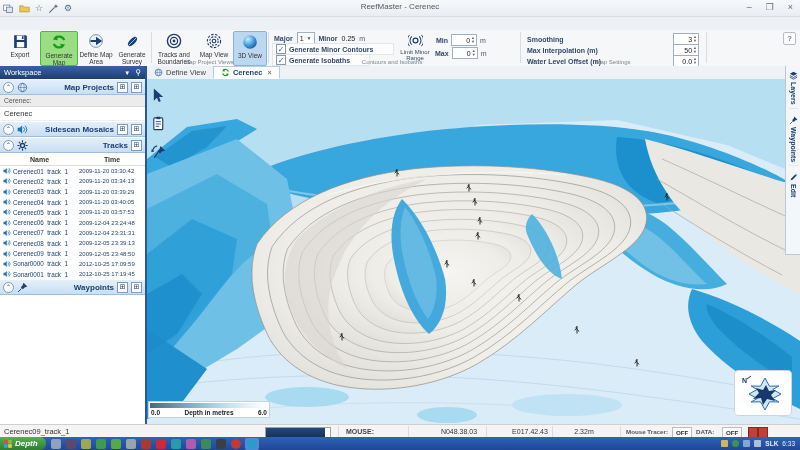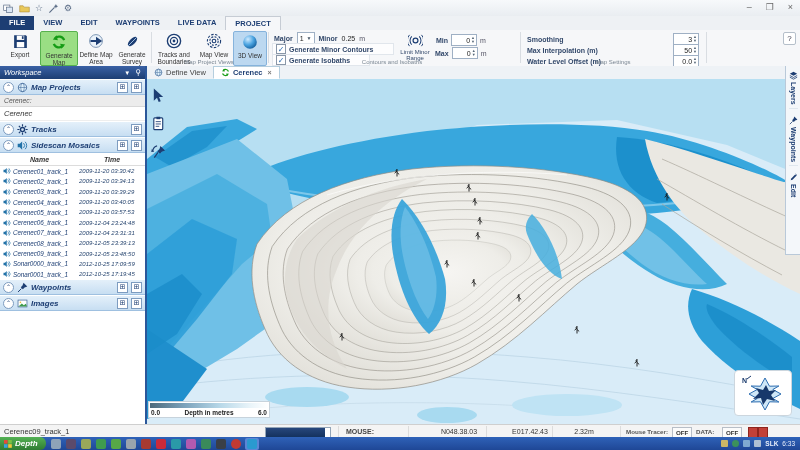--- a/index.html
+++ b/index.html
@@ -36,27 +36,27 @@
   .spinbox{display:inline-flex;align-items:center;background:#fff;border:1px solid #9fb0c4;height:10px;min-width:22px;justify-content:flex-end;font-size:7px;padding:0 1px;color:#222;}
   .spinner{display:inline-flex;flex-direction:column;font-size:4px;line-height:4px;color:#567;margin-left:1px;}
   .chk{width:8px;height:8px;background:#fff;border:1px solid #8a97a8;display:inline-flex;align-items:center;justify-content:center;
        color:#2b6cb0;font-size:8px;font-weight:bold;margin-right:3px;}
   .ckrow{position:absolute;height:10px;display:flex;align-items:center;font-weight:bold;color:#33496b;font-size:7px;
          background:#fdfdfe;border:1px solid #e1e6ec;padding:0 3px;}
   #help-btn{right:4px;top:32px;width:11px;height:11px;border:1px solid #b5bfca;background:#fff;color:#445;
             font-size:8px;text-align:center;line-height:11px;border-radius:2px;}
 
   
-  #workspace{left:0;top:66px;width:145px;height:358px;background:#fff;border-right:2px solid #2b579a;font-style:italic;}
+  #workspace{left:0;top:66px;width:145px;height:358px;background:#fff;border-right:2px solid #2b579a;}
   #ws-title{height:13px;background:linear-gradient(#3a61a5,#1d3e73);color:#fff;font-size:7.5px;
             display:flex;align-items:center;padding:0 4px;}
   #ws-title .sp{flex:1}
   .sec-hdr{height:14px;background:linear-gradient(#e4f0fa,#c7def2);border-top:1px solid #fff;border-bottom:1px solid #9fc0e0;
            display:flex;align-items:center;padding:0 3px;gap:3px;}
-  .sec-hdr .cap{font-weight:bold;color:#1d3e73;font-size:8px;flex:1;}
+  .sec-hdr .cap{font-weight:bold;color:#1d3e73;font-size:8px;flex:1;text-align:right;}
   .collapse-btn{width:9px;height:9px;border:1px solid #7d9cc0;border-radius:50%;background:#fff;color:#1d3e73;
                 font-size:6px;line-height:8px;text-align:center;}
   .tool-sq{width:9px;height:9px;border:1px solid #7d9cc0;background:#fff;color:#1d3e73;font-size:7px;line-height:8px;text-align:center;}
   #proj-sel{height:11px;background:#ececec;border-bottom:1px solid #d8d8d8;font-size:6.8px;color:#555;line-height:11px;padding:0 4px;}
   #proj-item{height:13px;font-size:7.5px;color:#333;line-height:13px;padding:0 4px;border-bottom:1px solid #eee;}
   #trk-hdr{height:12px;display:flex;font-size:7px;font-weight:bold;color:#333;border-bottom:1px solid #dcdcdc;align-items:center;}
   #trk-hdr .c1{flex:1;text-align:center;}
   #trk-hdr .c2{width:66px;text-align:center;}
   .trk-row{height:10.3px;display:flex;align-items:center;font-size:6.3px;color:#1d3e73;padding-left:3px;}
   .trk-row svg{margin-right:2px;flex:none;}
@@ -233,35 +233,28 @@
         </svg>
       <svg width="11" height="11">
           <use href="#i-folder"></use>
         </svg>
       <span style="color:#5a6c86;font-size:9px;line-height:11px;">☆</span>
       <svg width="11" height="11">
           <use href="#i-wand"></use>
         </svg>
       <span style="color:#5a6c86;font-size:9px;line-height:11px;">⚙</span>
     </div>
+    <div id="win-title" class="abs">ReefMaster - Cerenec</div>
     <div id="win-controls" class="abs flex">
       <span>–</span>
       <span>❐</span>
       <span>×</span>
     </div>
   </div>
 
-  <div id="menubar" class="abs flex">
-    <div class="menu-tab file">FILE</div>
-    <div class="menu-tab">VIEW</div>
-    <div class="menu-tab">EDIT</div>
-    <div class="menu-tab">WAYPOINTS</div>
-    <div class="menu-tab">LIVE DATA</div>
-    <div class="menu-tab active">PROJECT</div>
-  </div>
 
   <div id="ribbon" class="abs">
     <div class="rbtn" style="left:2px;">
       <div class="ric">
           <svg width="17" height="17">
             <use href="#i-floppy"></use>
           </svg>
         </div>
       <div>Export</div>
     </div>
@@ -417,33 +410,33 @@
       <span class="cap">Map Projects</span>
       <span class="tool-sq">⊞</span>
       <span class="tool-sq">⊞</span>
     </div>
     <div id="proj-sel">Cerenec:</div>
     <div id="proj-item">Cerenec</div>
 
     <div class="sec-hdr">
       <span class="collapse-btn">⌃</span>
       <svg width="11" height="11">
-          <use href="#i-gear"></use>
-        </svg>
-      <span class="cap">Tracks</span>
+          <use href="#i-speaker"></use>
+        </svg>
+      <span class="cap">Sidescan Mosaics</span>
+      <span class="tool-sq">⊞</span>
       <span class="tool-sq">⊞</span>
     </div>
 
     <div class="sec-hdr">
       <span class="collapse-btn">⌃</span>
       <svg width="11" height="11">
-          <use href="#i-speaker"></use>
-        </svg>
-      <span class="cap">Sidescan Mosaics</span>
-      <span class="tool-sq">⊞</span>
+          <use href="#i-gear"></use>
+        </svg>
+      <span class="cap">Tracks</span>
       <span class="tool-sq">⊞</span>
     </div>
     <div id="trk-hdr">
       <span class="c1">Name</span>
       <span class="c2">Time</span>
     </div>
     <div>
       <div class="trk-row">
           <svg width="8" height="8">
             <use href="#i-speaker"></use>
@@ -522,29 +515,20 @@
           <span class="tm">2012-10-25 17:19:45</span>
         </div>
     </div>
 
     <div class="sec-hdr">
       <span class="collapse-btn">⌃</span>
       <svg width="11" height="11">
           <use href="#i-pin"></use>
         </svg>
       <span class="cap">Waypoints</span>
-      <span class="tool-sq">⊞</span>
-      <span class="tool-sq">⊞</span>
-    </div>
-    <div class="sec-hdr">
-      <span class="collapse-btn">⌃</span>
-      <svg width="11" height="11">
-          <use href="#i-image"></use>
-        </svg>
-      <span class="cap">Images</span>
       <span class="tool-sq">⊞</span>
       <span class="tool-sq">⊞</span>
     </div>
   </div>
 
   <div id="maparea" class="abs">
     <div id="maptabs" class="abs">
       <div class="mtab">
         <svg width="9" height="9">
             <use href="#i-globe"></use>

